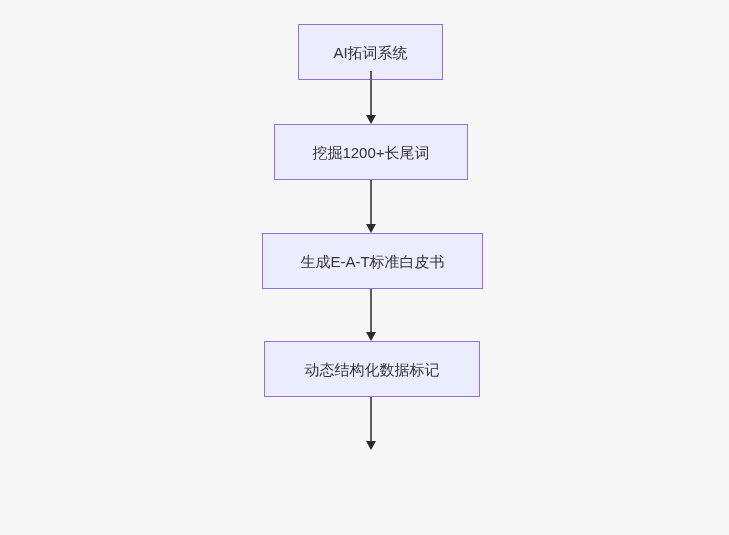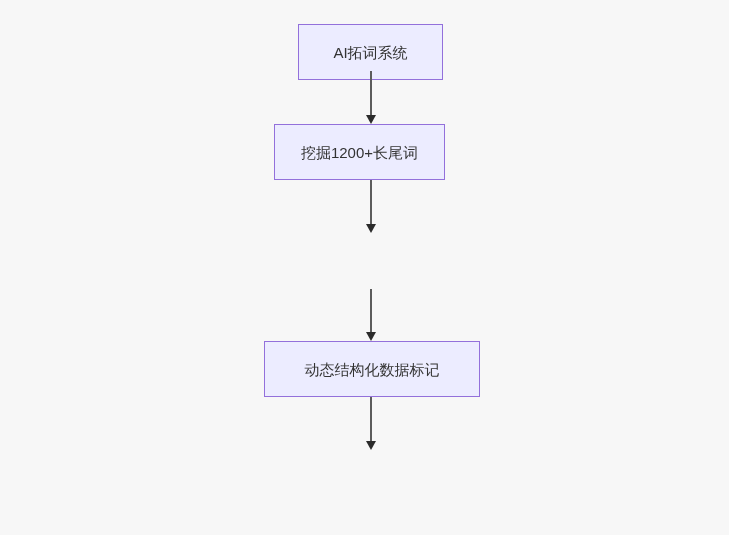--- a/index.html
+++ b/index.html
@@ -55,29 +55,32 @@
 
   <div class="node" style="left:298px;top:24px;width:145px;">
     <span>AI拓词系统</span>
   </div>
 
   <div class="arrow" style="top:71px;height:53px;">
     <span class="line"></span>
     <span class="head"></span>
   </div>
 
-  <div class="node" style="left:274px;top:124px;width:171px;">
+  <div class="node" style="left:274px;top:124px;width:194px;">
     <span>挖掘1200+长尾词</span>
   </div>
 
   <div class="arrow" style="top:180px;height:53px;">
     <span class="line"></span>
     <span class="head"></span>
   </div>
 
+  <div class="node" style="left:262px;top:233px;width:221px;">
+    <span>生成E-A-T标准白皮书</span>
+  </div>
 
   <div class="arrow" style="top:289px;height:52px;">
     <span class="line"></span>
     <span class="head"></span>
   </div>
 
   <div class="node" style="left:264px;top:341px;width:216px;">
     <span>动态结构化数据标记</span>
   </div>
 

